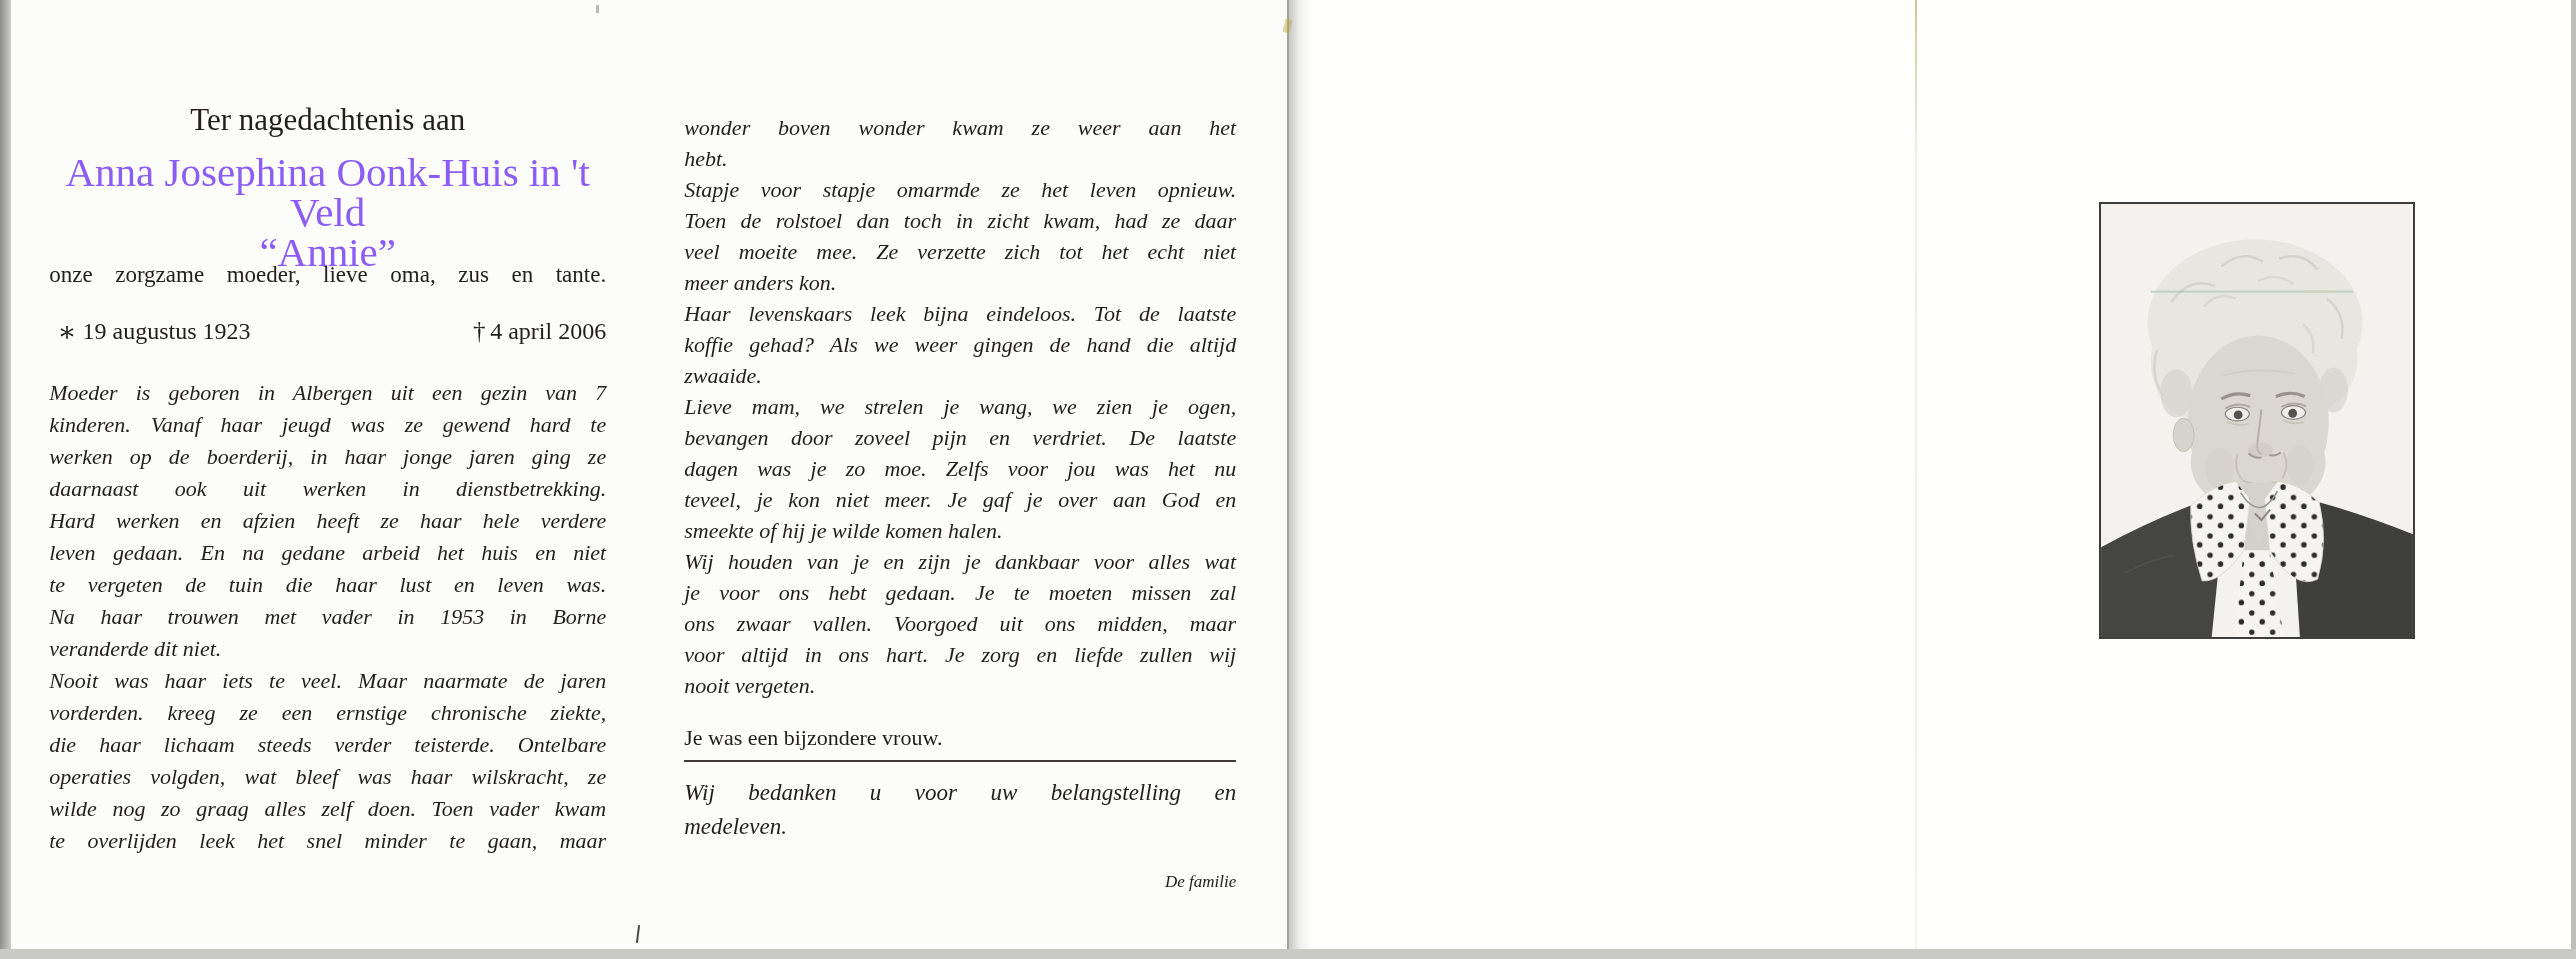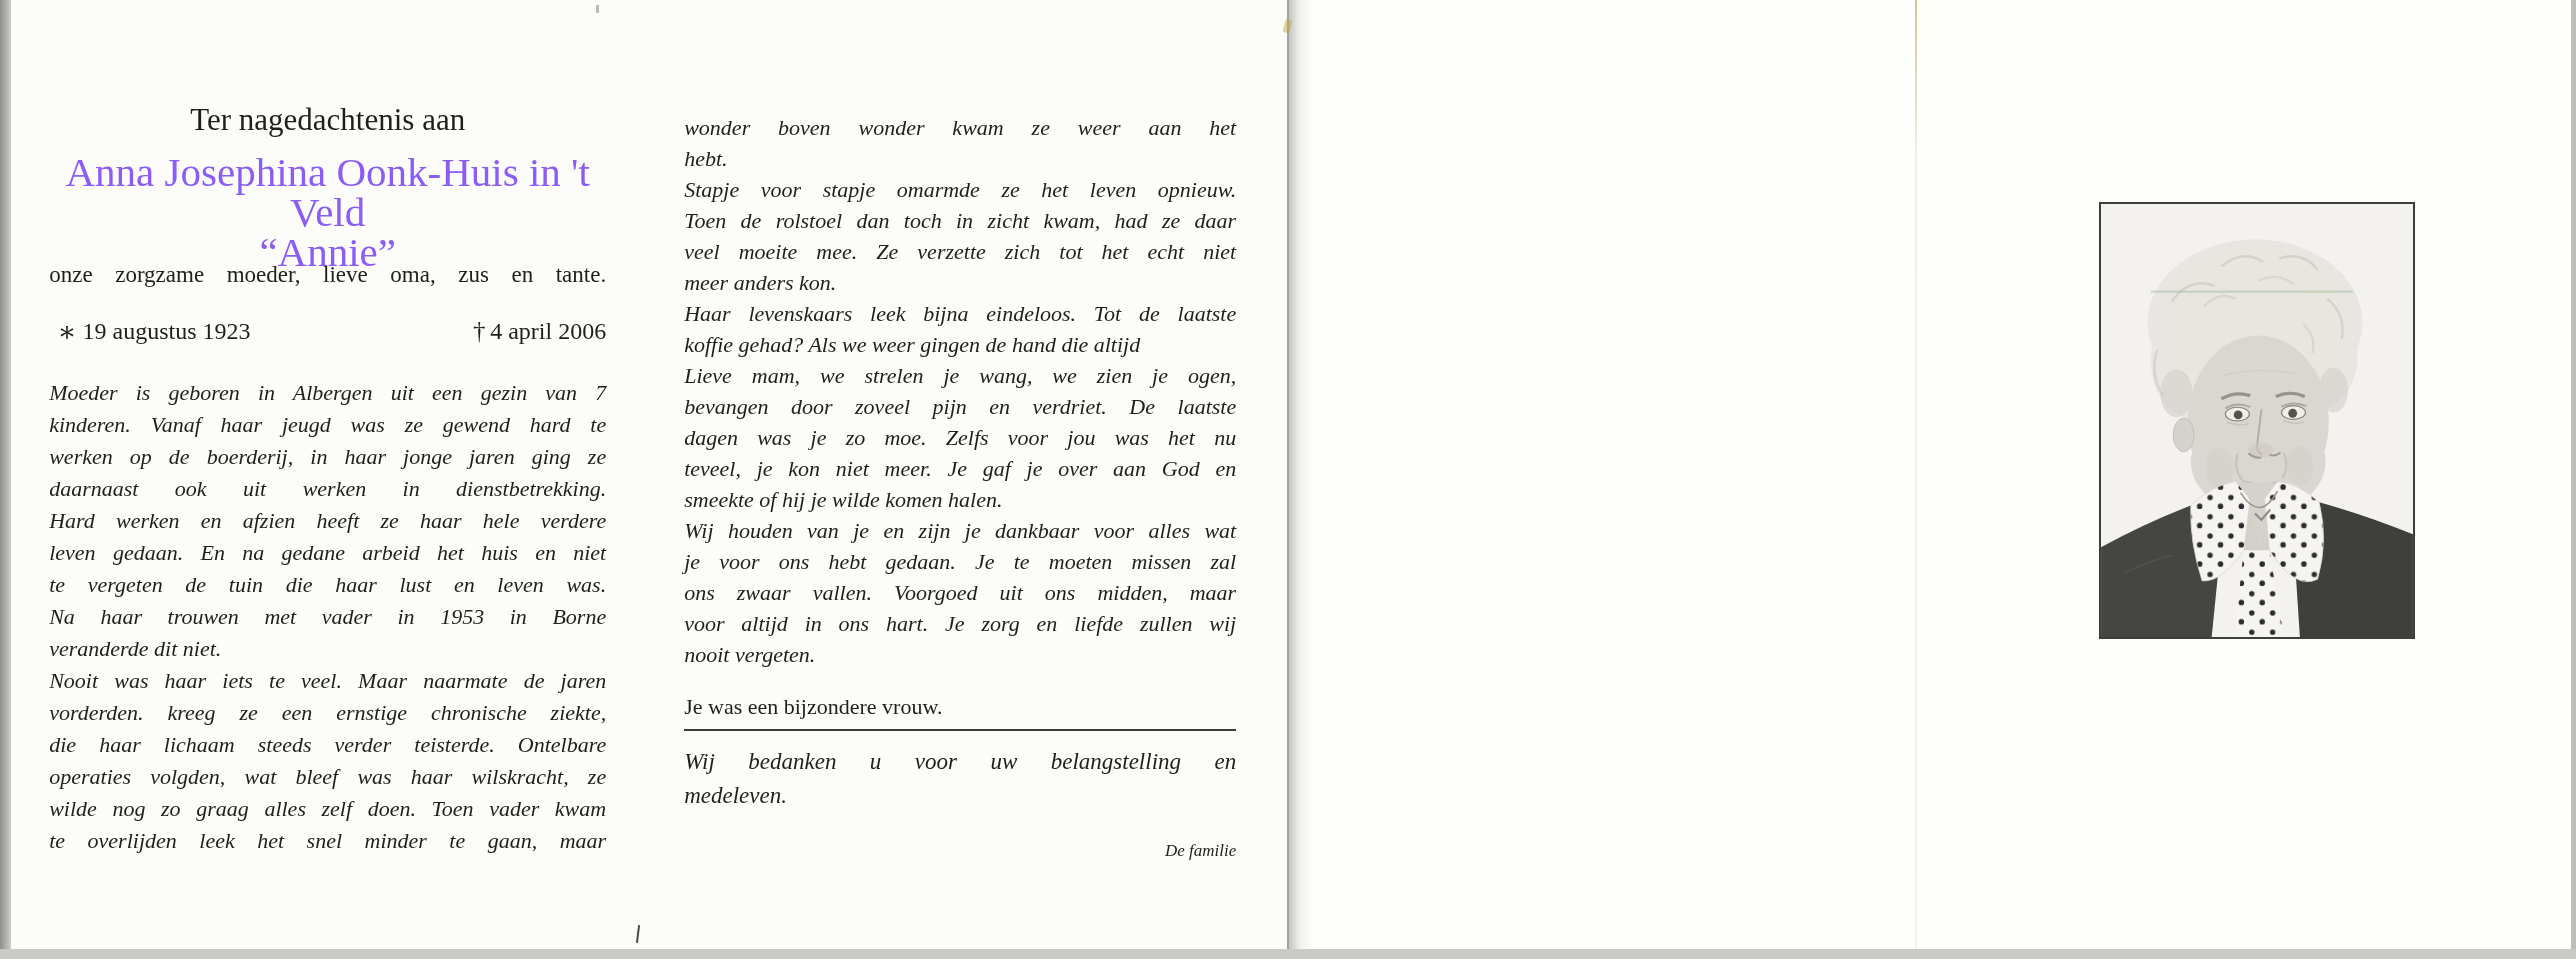--- a/index.html
+++ b/index.html
@@ -143,20 +143,21 @@
                 <div class="line">Toen de rolstoel dan toch in zicht kwam, had ze daar</div>
                 <div class="line">veel moeite mee. Ze verzette zich tot het echt niet</div>
                 <div class="line">meer anders kon.</div>
               </div>
             </div>
             <div class="para">
               <div>
 
               <div class="line">Haar levenskaars leek bijna eindeloos. Tot de laatste</div>
                 <div class="line">koffie gehad? Als we weer gingen de hand die altijd</div>
+                <div class="line">zwaaide.</div>
               </div>
             </div>
             <div class="para">
               <div>
 
               <div class="line">Lieve mam, we strelen je wang, we zien je ogen,</div>
                 <div class="line">bevangen door zoveel pijn en verdriet. De laatste</div>
                 <div class="line">dagen was je zo moe. Zelfs voor jou was het nu</div>
                 <div class="line">teveel, je kon niet meer. Je gaf je over aan God en</div>
                 <div class="line">smeekte of hij je wilde komen halen.</div>

